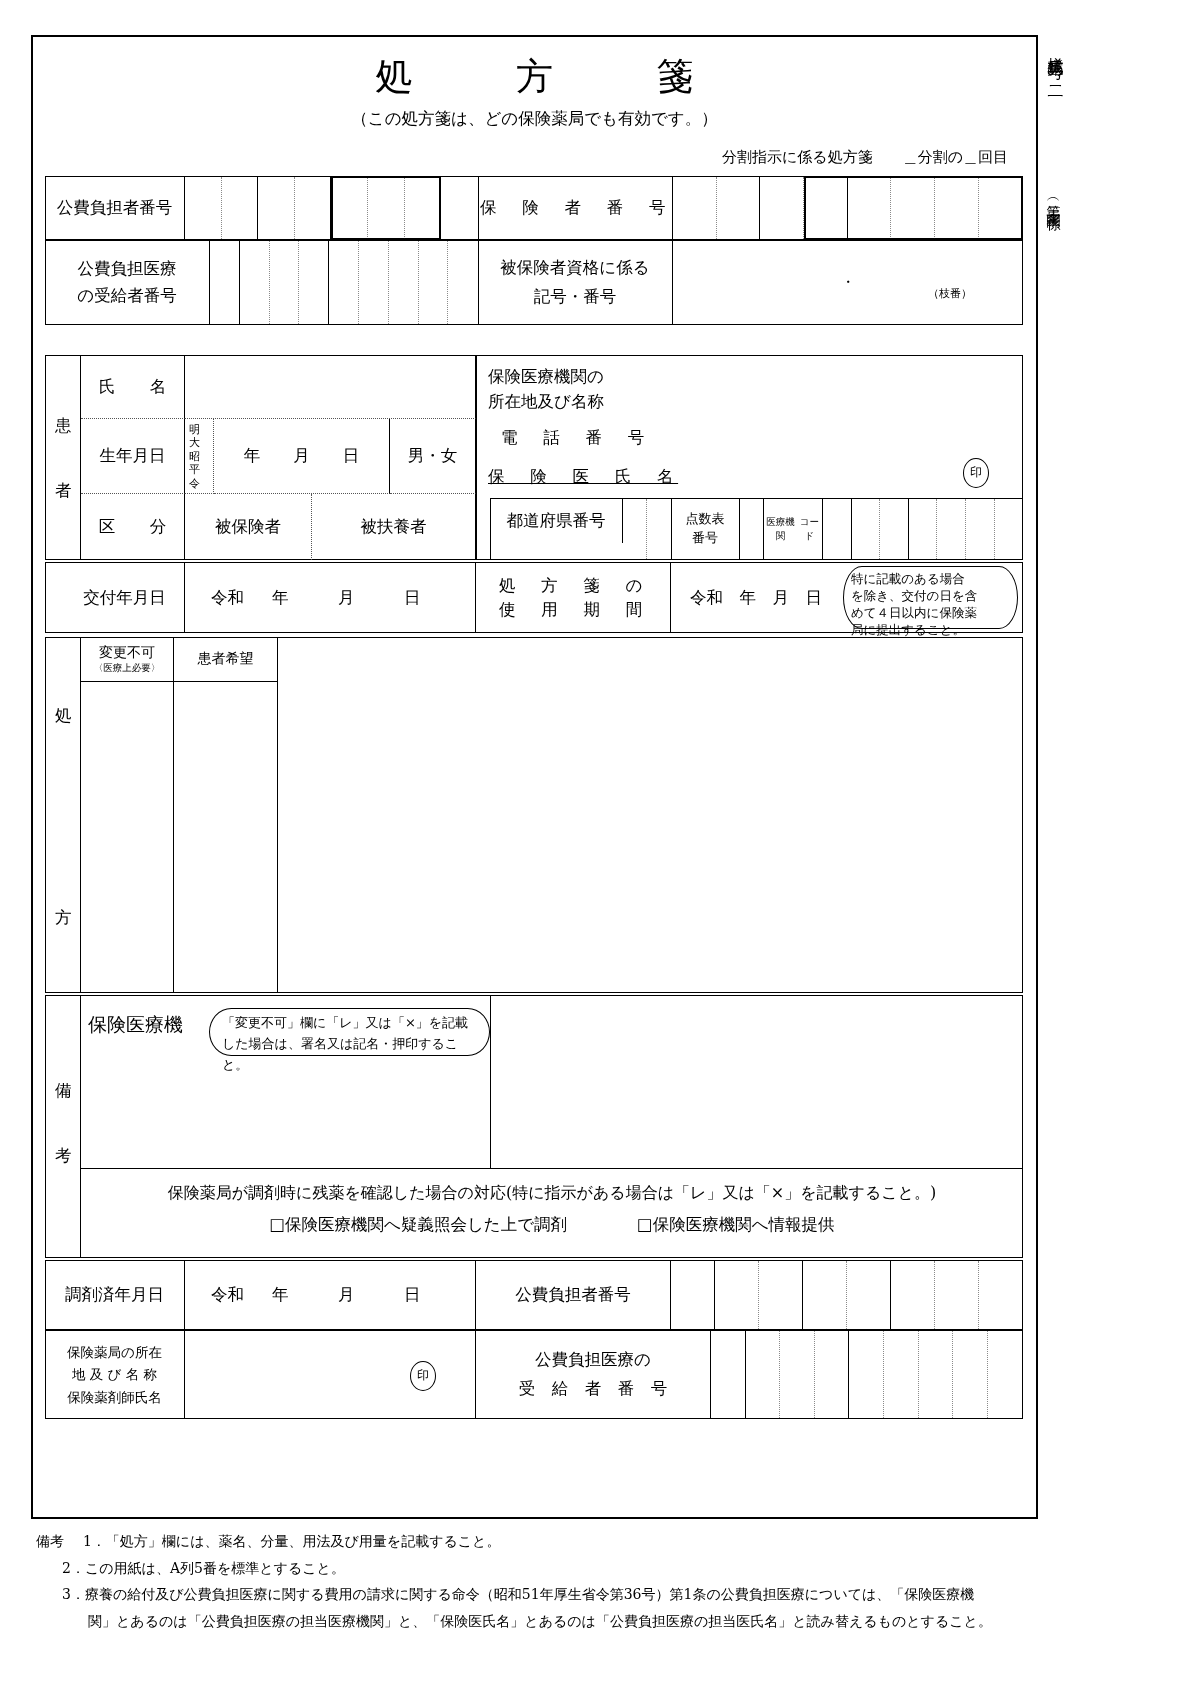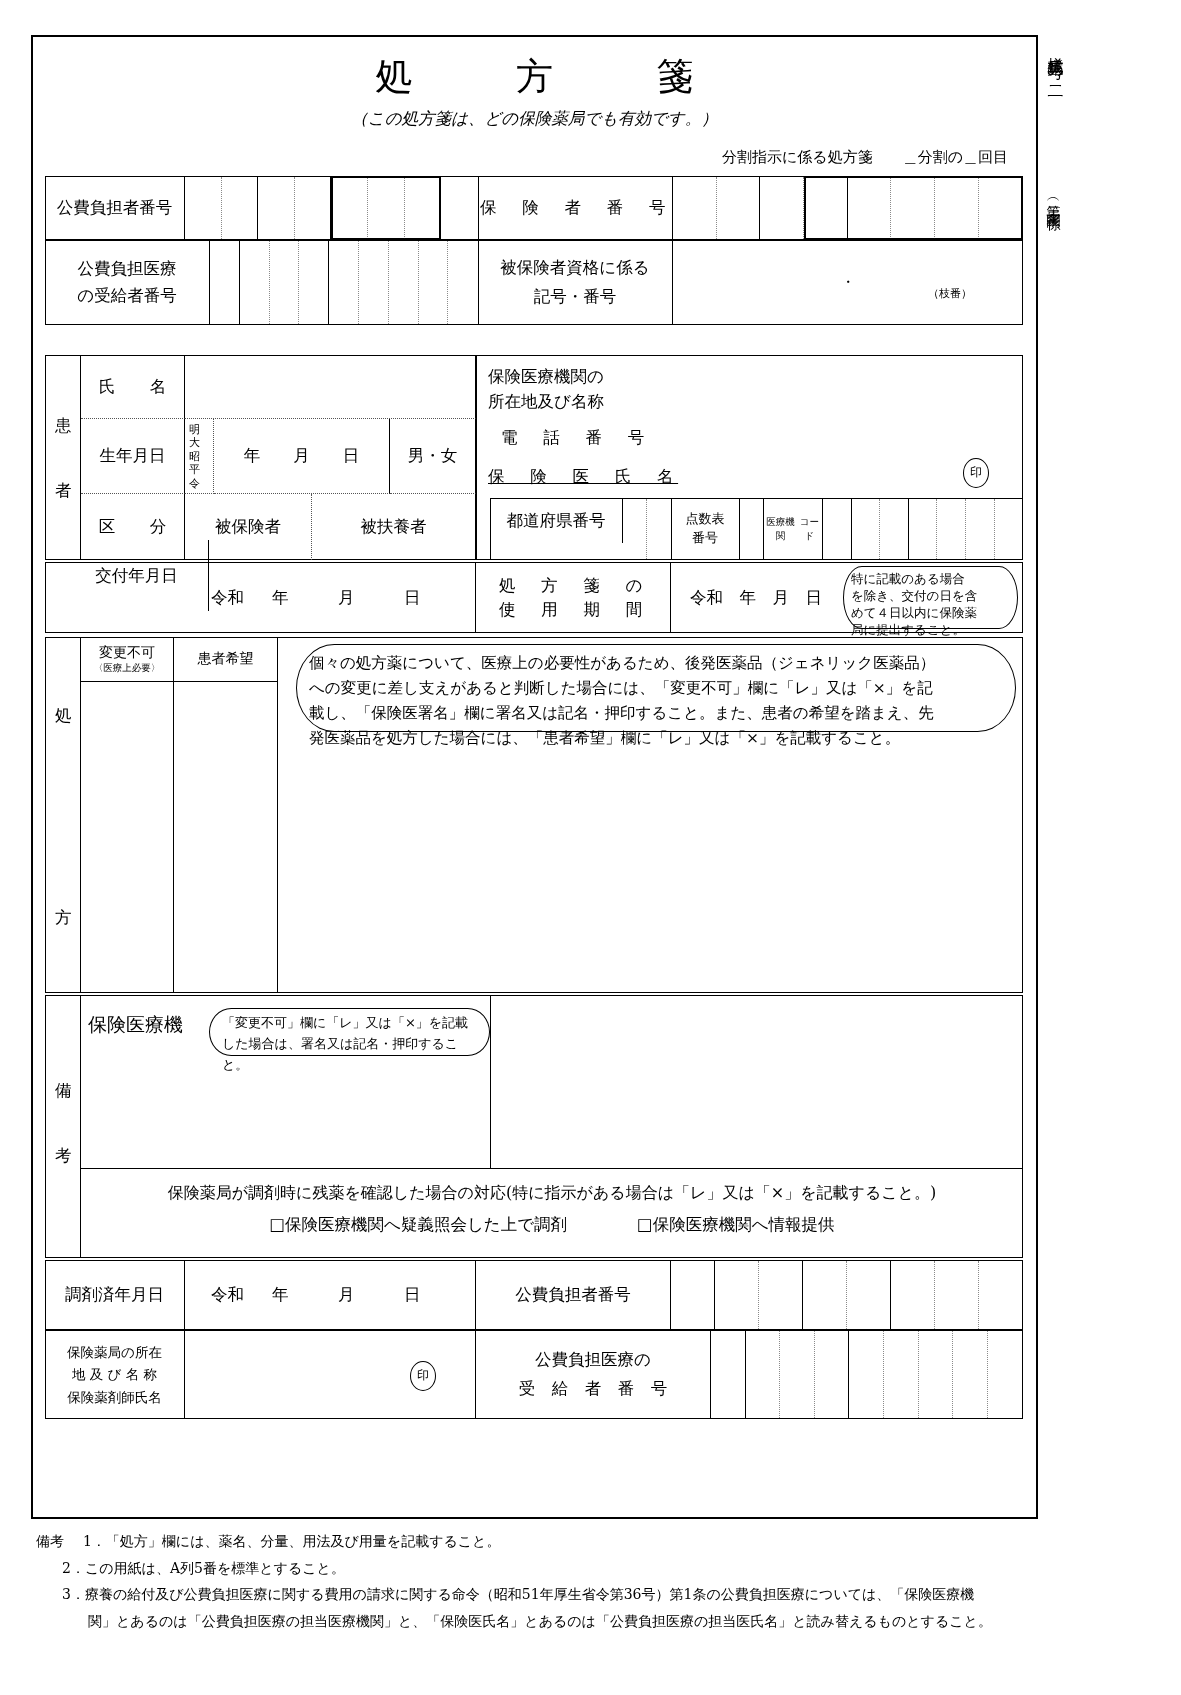--- a/index.html
+++ b/index.html
@@ -49,21 +49,20 @@
     font-size: 37px;
     letter-spacing: 0.9em;
     text-indent: 0.9em;
     font-weight: 500;
   }
   .subtitle {
     position: absolute;
     left: 31px; top: 108px; width: 1007px;
     text-align: center;
     font-size: 16.5px;
-    font-style: italic;
   }
   .split-note {
     position: absolute;
     left: 31px; top: 148px; width: 977px;
     text-align: right;
     font-size: 15px;
   }
   .split-note .gap { display:inline-block; width: 30px; }
 
   
@@ -262,21 +261,21 @@
     <div class="ncell solid" style="left:0; width:28.6px;"></div>
     <div class="ncell" style="left:28.6px; width:28.6px;"></div>
     <div class="ncell solid" style="left:57.2px; width:28.6px;"></div>
     <div class="ncell" style="left:85.8px; width:28.6px;"></div>
     <div class="ncell" style="left:114.4px; width:28.6px;"></div>
     <div class="ncell" style="left:143px; width:28.6px;"></div>
     <div class="ncell none" style="left:171.6px; width:28.4px;"></div>
   </div>
 
   <div class="abs bx" style="left:45px; top:562px; width:978px; height:71px;"></div>
-  <div class="abs ctr lbl" style="left:45px; top:540px; width:164px; height:71px; border-right:1.6px solid #000;padding-left:20px;">交付年月日</div>
+  <div class="abs ctr lbl" style="left:45px; top:562px; width:140px; height:71px; border-right:1.6px solid #000;padding-left:20px;">交付年月日</div>
   <div class="abs vctr lbl" style="left:185px; top:562px; width:291px; height:71px; border-right:1.6px solid #000; padding-left:26px;">
     <span>令和</span>
     <span style="display:inline-block; width:28px;"></span>
     <span>年　　　月　　　日</span>
   </div>
   <div class="abs ctr lbl sp2" style="left:476px; top:562px; width:195px; height:71px; border-right:1.6px solid #000; flex-direction:column; line-height:1.45;">
     <span>処　方　箋　の</span>
     <span>使　用　期　間</span>
   </div>
   <div class="abs ctr lbl" style="left:671px; top:562px; width:170px; height:71px;">令和　年　月　日</div>
@@ -296,26 +295,20 @@
 
   <div class="abs ctr" style="left:81px; top:637px; width:93px; height:45px; border-right:1.6px solid #000; border-bottom:1.4px solid #000; flex-direction:column; line-height:1.25;">
     <span class="lbl-sm" style="font-size:14px;">変更不可</span>
     <span style="font-size:9.5px;">〈医療上必要〉</span>
   </div>
   <div class="abs" style="left:81px; top:682px; width:93px; height:311px; border-right:1.6px solid #000;"></div>
 
   <div class="abs ctr lbl-sm" style="left:174px; top:637px; width:104px; height:45px; border-right:1.4px solid #000; border-bottom:1.4px solid #000; font-size:14px;">患者希望</div>
   <div class="abs" style="left:174px; top:682px; width:104px; height:311px; border-right:1.4px solid #000;"></div>
 
-  <div class="roundnote" style="left:296px; top:644px; width:720px; height:88px; font-size:15.5px; line-height:1.62; padding:6px 12px; border-radius:40px/46px;">
-    <div>個々の処方薬について、医療上の必要性があるため、後発医薬品（ジェネリック医薬品）</div>
-    <div>への変更に差し支えがあると判断した場合には、「変更不可」欄に「レ」又は「×」を記</div>
-    <div>載し、「保険医署名」欄に署名又は記名・押印すること。また、患者の希望を踏まえ、先</div>
-    <div>発医薬品を処方した場合には、「患者希望」欄に「レ」又は「×」を記載すること。</div>
-  </div>
   <div class="abs" style="left:278px; top:737px; width:745px; height:256px;"></div>
 
   <div class="abs bx" style="left:45px; top:995px; width:978px; height:263px;"></div>
 
   <div class="abs" style="left:45px; top:995px; width:36px; height:263px; border-right:1.6px solid #000;">
     <div class="abs lbl" style="left:10px; top:85px;">備</div>
     <div class="abs lbl" style="left:10px; top:150px;">考</div>
   </div>
 
   <div class="abs lbl" style="left:88px; top:1012px; font-size:19px;">保険医療機</div>

